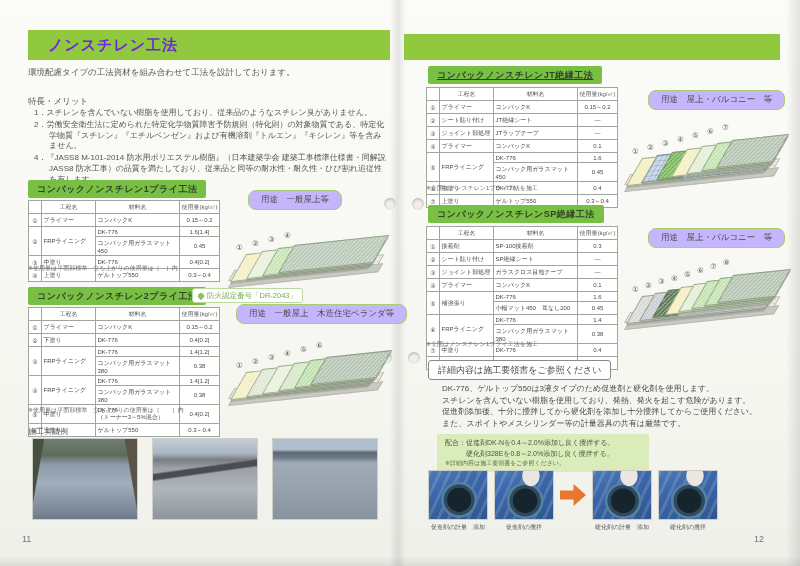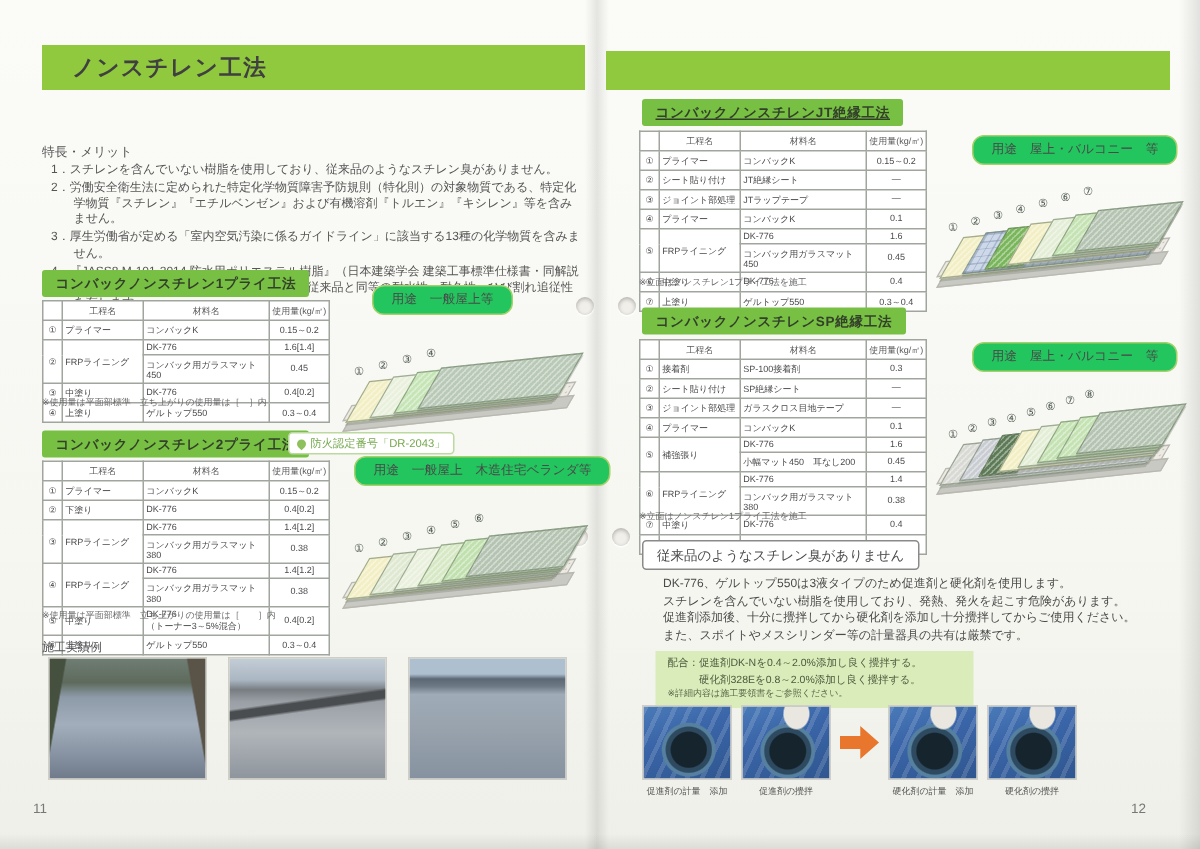--- a/index.html
+++ b/index.html
@@ -13,21 +13,21 @@
   .edge-shadow-bottom{position:absolute;left:0;bottom:0;width:800px;height:10px;
     background:linear-gradient(180deg,transparent,rgba(0,0,0,0.08));}
   .gutter{position:absolute;left:390px;top:0;width:16px;height:566px;
     background:linear-gradient(90deg,transparent,rgba(0,0,0,0.09) 50%,transparent);}
   .binder-hole{position:absolute;width:12px;height:12px;border-radius:50%;
     background:#f0efe9;box-shadow:inset 0 1px 3px rgba(0,0,0,0.28),0 1px 1px rgba(255,255,255,0.9);}
 
   
   .header-bar{position:absolute;left:28px;top:30px;width:362px;height:30px;
     background:#90c83e;display:flex;align-items:center;padding-left:20px;box-sizing:border-box;}
-  .header-bar .t1{font-size:15px;font-weight:bold;color:#404040;letter-spacing:1px;}
+  .header-bar .t1{font-size:15px;font-weight:bold;color:#6d28d9;letter-spacing:1px;}
   .header-bar .t2{font-size:13px;font-weight:bold;color:#3c3c3c;margin-left:28px;letter-spacing:1px;}
   .header-bar-right{position:absolute;left:404px;top:34px;width:376px;height:26px;background:#90c83e;}
 
   .intro{position:absolute;left:28px;top:66px;width:360px;font-size:8.5px;line-height:1.55;color:#555;}
   .features-h{position:absolute;left:28px;top:96px;font-size:8.5px;color:#555;}
   .features{position:absolute;left:34px;top:108px;width:354px;margin:0;padding:0;list-style:none;}
   .features li{font-size:8px;line-height:1.35;color:#555;padding-left:15px;text-indent:-15px;margin-bottom:1px;}
 
   .sec-badge{position:absolute;background:#77c043;color:#33402a;font-size:9px;font-weight:bold;
     padding:2.5px 9px;border-radius:2px;letter-spacing:0.5px;}
@@ -40,21 +40,21 @@
   table.proc th,table.proc td{border:1px solid #a0a69e;font-size:6px;color:#4a4a4a;
     padding:1.5px 1.5px;vertical-align:middle;}
   table.proc th{font-weight:normal;text-align:center;color:#5a5a5a;white-space:nowrap;}
   th.c-amt{font-size:6px;}
   .c-no{width:9px;text-align:center;}
   .c-stage{width:50px;}
   .c-mat{width:80px;white-space:pre-line;}
   .c-amt{width:34px;text-align:center;}
   .tbl-note{position:absolute;font-size:6px;color:#6a6a6a;}
 
-  .use-box{position:absolute;border:1.5px solid #a5d06a;border-radius:8px;background:#22c55e;
+  .use-box{position:absolute;border:1.5px solid #a5d06a;border-radius:8px;background:#c4b5fd;
     font-size:8.5px;color:#4a4a4a;padding:3px 12px;white-space:nowrap;}
 
   
   .diagram{position:absolute;width:165px;height:84px;}
   .diag-base{position:absolute;left:0;transform:skew(-30deg,-6deg);transform-origin:0 100%;
     border:0.5px solid #b8b8b0;z-index:1;}
   .diag-base.b1{top:58px;width:148px;height:9px;background:#eceae2;
     background-image:radial-gradient(rgba(120,120,110,0.5) 0.5px,transparent 0.6px);background-size:4px 4px;}
   .diag-base.b2{top:67px;width:148px;height:7px;background:#c9c9c3;}
   .layer{position:absolute;height:26px;border:0.5px solid rgba(96,116,88,0.55);
@@ -113,27 +113,27 @@
 <div class="binder-hole" style="left:384px;top:198px;"></div>
 <div class="binder-hole" style="left:412px;top:198px;"></div>
 <div class="binder-hole" style="left:380px;top:352px;"></div>
 <div class="binder-hole" style="left:408px;top:352px;"></div>
 
 <div class="header-bar">
   <span class="t1">ノンスチレン工法</span>
 </div>
 
 <div class="intro">
+  <div>環境配慮タイプの工法資材を組み合わせて工法を設計しております。</div>
 </div>
 
 <div class="features-h">特長・メリット</div>
 <ul class="features">
   <li>1．スチレンを含んでいない樹脂を使用しており、従来品のようなスチレン臭がありません。</li>
   <li>2．労働安全衛生法に定められた特定化学物質障害予防規則（特化則）の対象物質である、特定化学物質『スチレン』『エチルベンゼン』および有機溶剤『トルエン』『キシレン』等を含みません。</li>
-  <li>3．厚生労働省が定める「室内空気汚染に係るガイドライン」に該当する13種の化学物質を含みません。</li>
   <li>4．『JASS8 M-101-2014 防水用ポリエステル樹脂』（日本建築学会 建築工事標準仕様書・同解説 JASS8 防水工事）の品質を満たしており、従来品と同等の耐水性・耐久性・ひび割れ追従性を有します。</li>
 </ul>
 
 <div class="sec-badge" style="left:28px;top:180px;text-align:center;">コンバックノンスチレン1プライ工法</div>
 <table class="proc" style="left:28px;top:200px;">
     <thead>
       <tr>
         <th class="c-no"></th>
         <th class="c-stage">工程名</th>
         <th class="c-mat">材料名</th>
@@ -442,21 +442,21 @@
     <div class="layer" style="left: 54px; top: 30px; width: 90px; z-index: 6; background-color: rgb(228, 238, 214);"></div>
     <span class="layer-num" style="left: 60px; top: 15.76px;">⑤</span>
     <div class="layer" style="left: 67px; top: 27px; width: 78.5px; z-index: 7; background-color: rgb(196, 226, 178);"></div>
     <span class="layer-num" style="left: 73px; top: 11.98px;">⑥</span>
     <div class="layer" style="left: 80px; top: 24px; width: 67px; z-index: 8; background-color: rgb(196, 226, 178);"></div>
     <span class="layer-num" style="left: 86px; top: 8.2px;">⑦</span>
     <div class="layer" style="left: 93px; top: 21px; width: 55.5px; z-index: 9; background-color: rgb(181, 196, 178);"></div>
     <span class="layer-num" style="left: 99px; top: 4.42px;">⑧</span>
   </div>
 
-<div class="handling-title" style="left:428px;top:360px;">従来品のようなスチレン臭がありません</div>
+<div class="handling-title" style="left:428px;top:360px;">詳細内容は施工要領書をご参照ください</div>
 <div class="handling-lines" style="left:442px;top:383px;">
   <div>DK-776、ゲルトップ550は3液タイプのため促進剤と硬化剤を使用します。</div>
   <div>スチレンを含んでいない樹脂を使用しており、発熱、発火を起こす危険があります。</div>
   <div>促進剤添加後、十分に攪拌してから硬化剤を添加し十分攪拌してからご使用ください。</div>
   <div>また、スポイトやメスシリンダー等の計量器具の共有は厳禁です。</div>
 </div>
 <div class="mix-box" style="left:437px;top:434px;">
   <div>配合：促進剤DK-Nを0.4～2.0%添加し良く攪拌する。</div>
   <div>　　　硬化剤328Eを0.8～2.0%添加し良く攪拌する。</div>
   <div class="fine">※詳細内容は施工要領書をご参照ください。</div>

